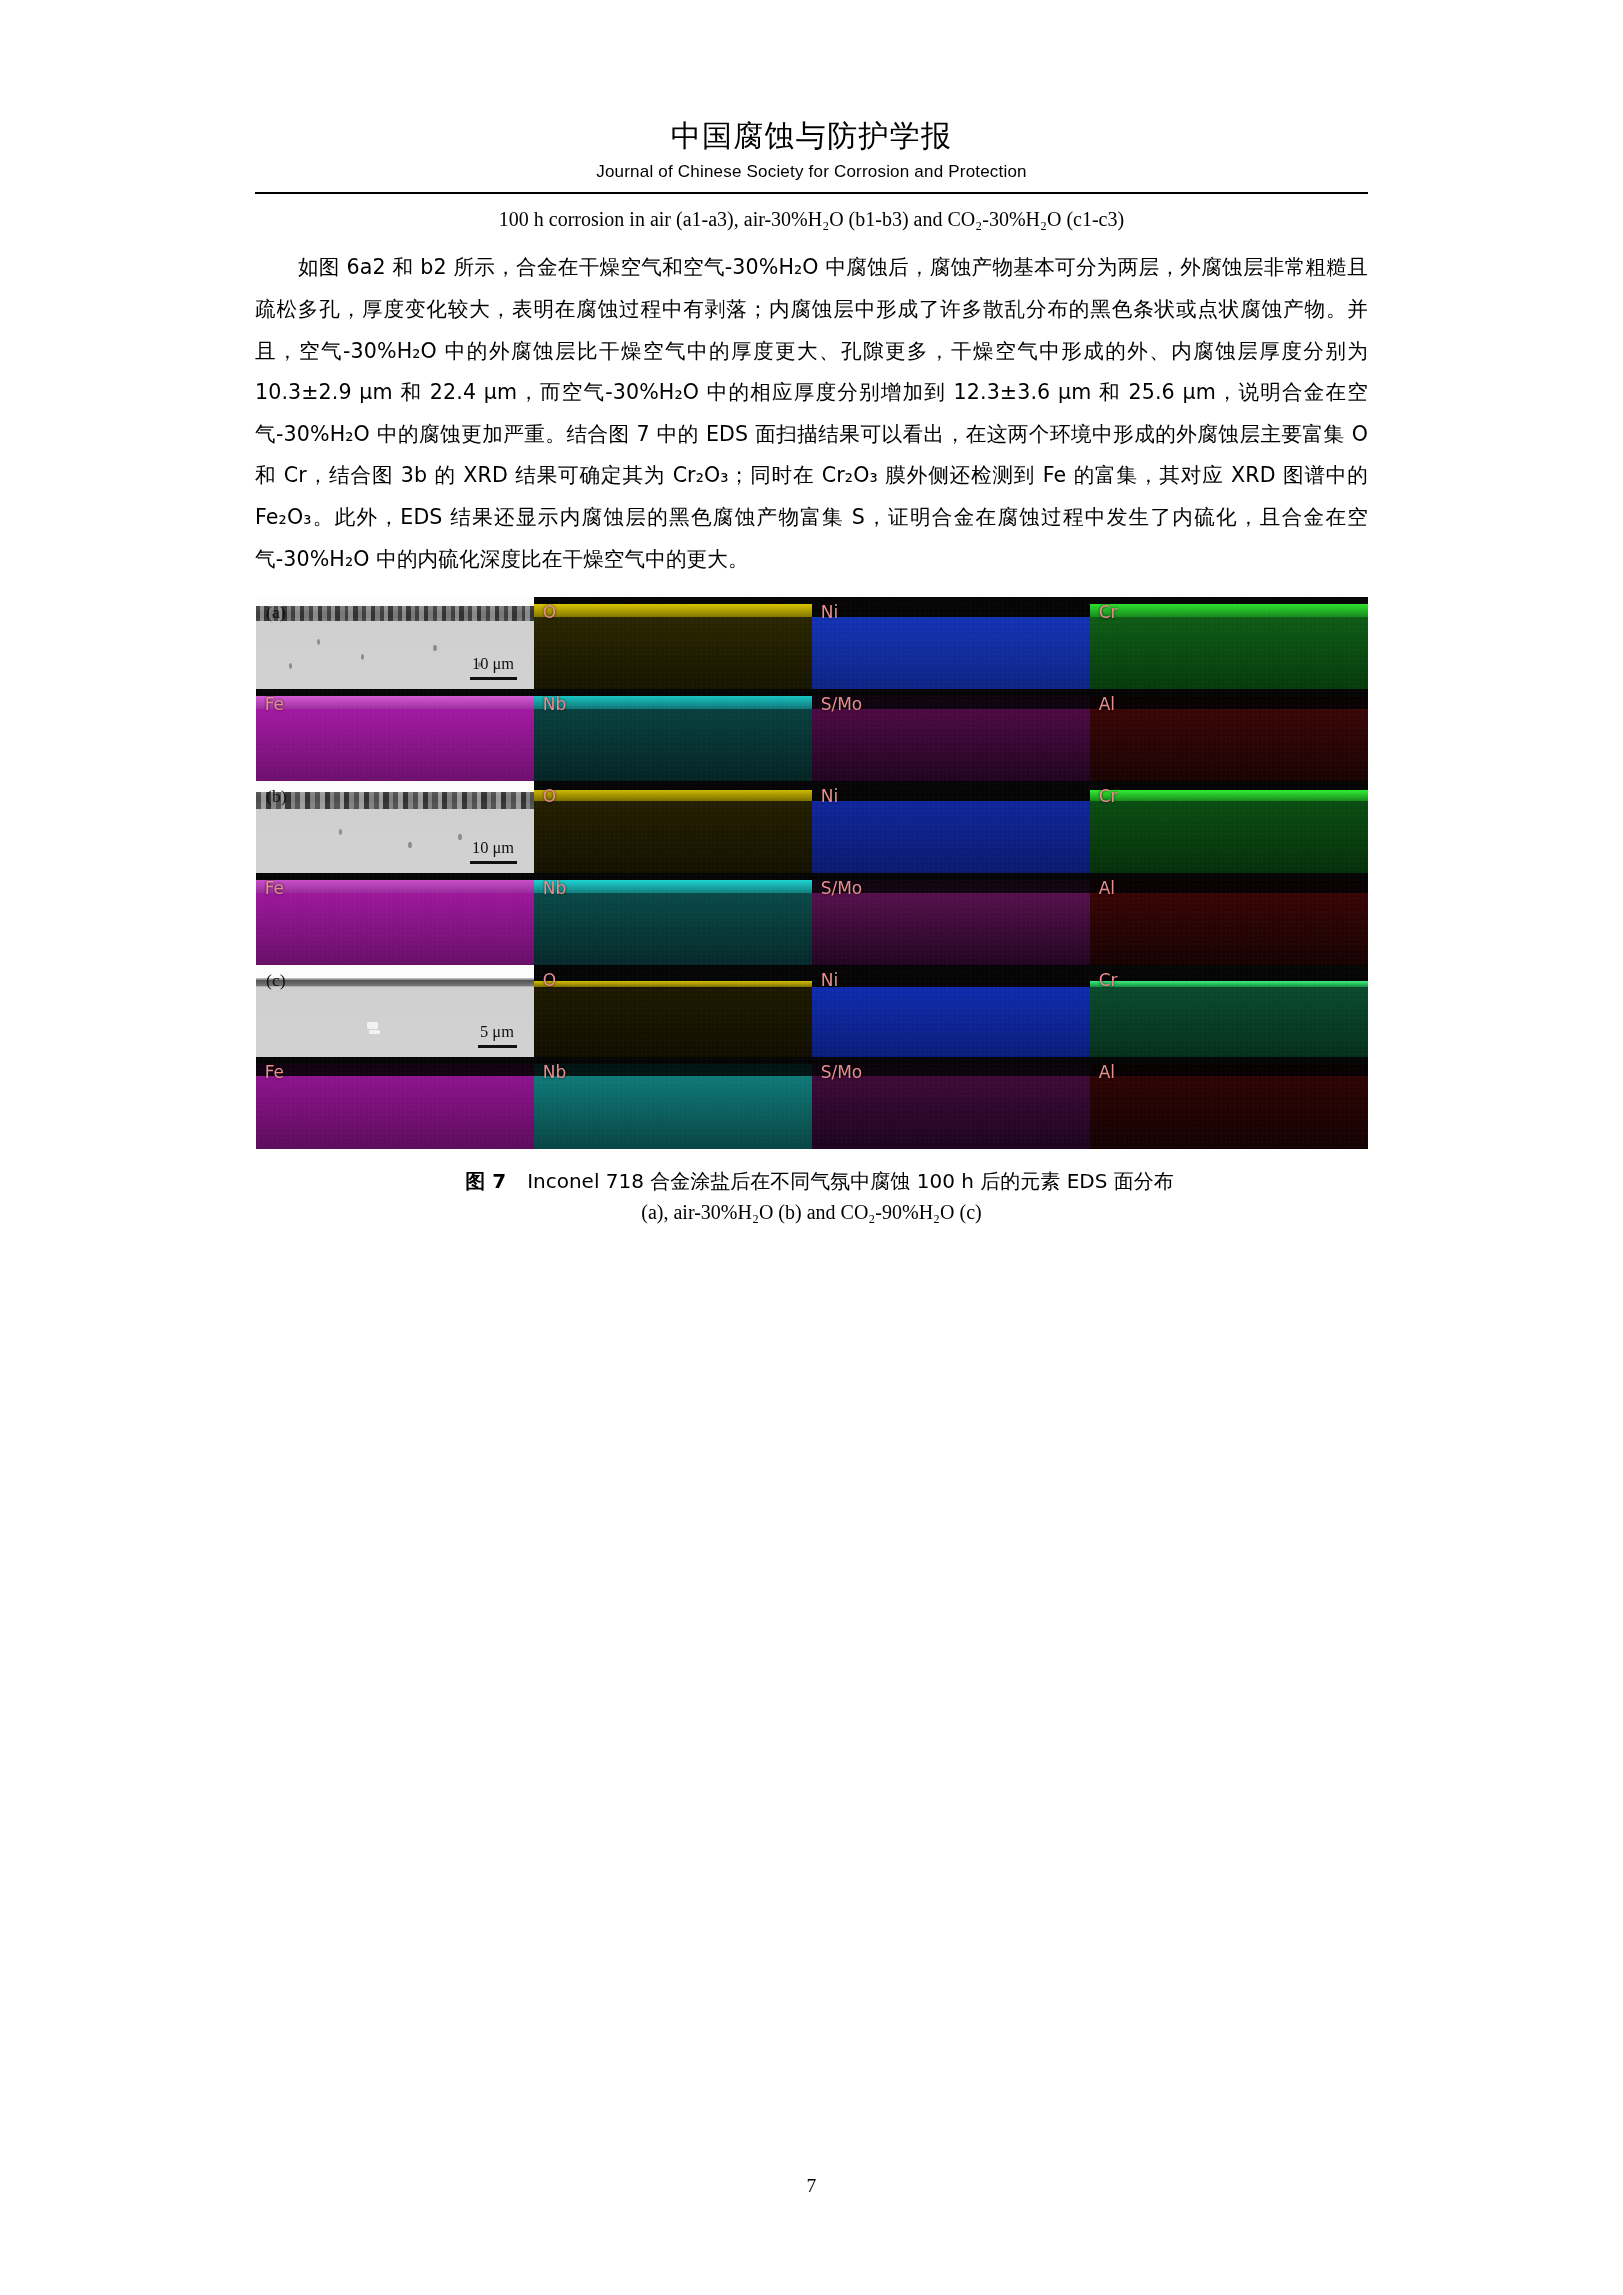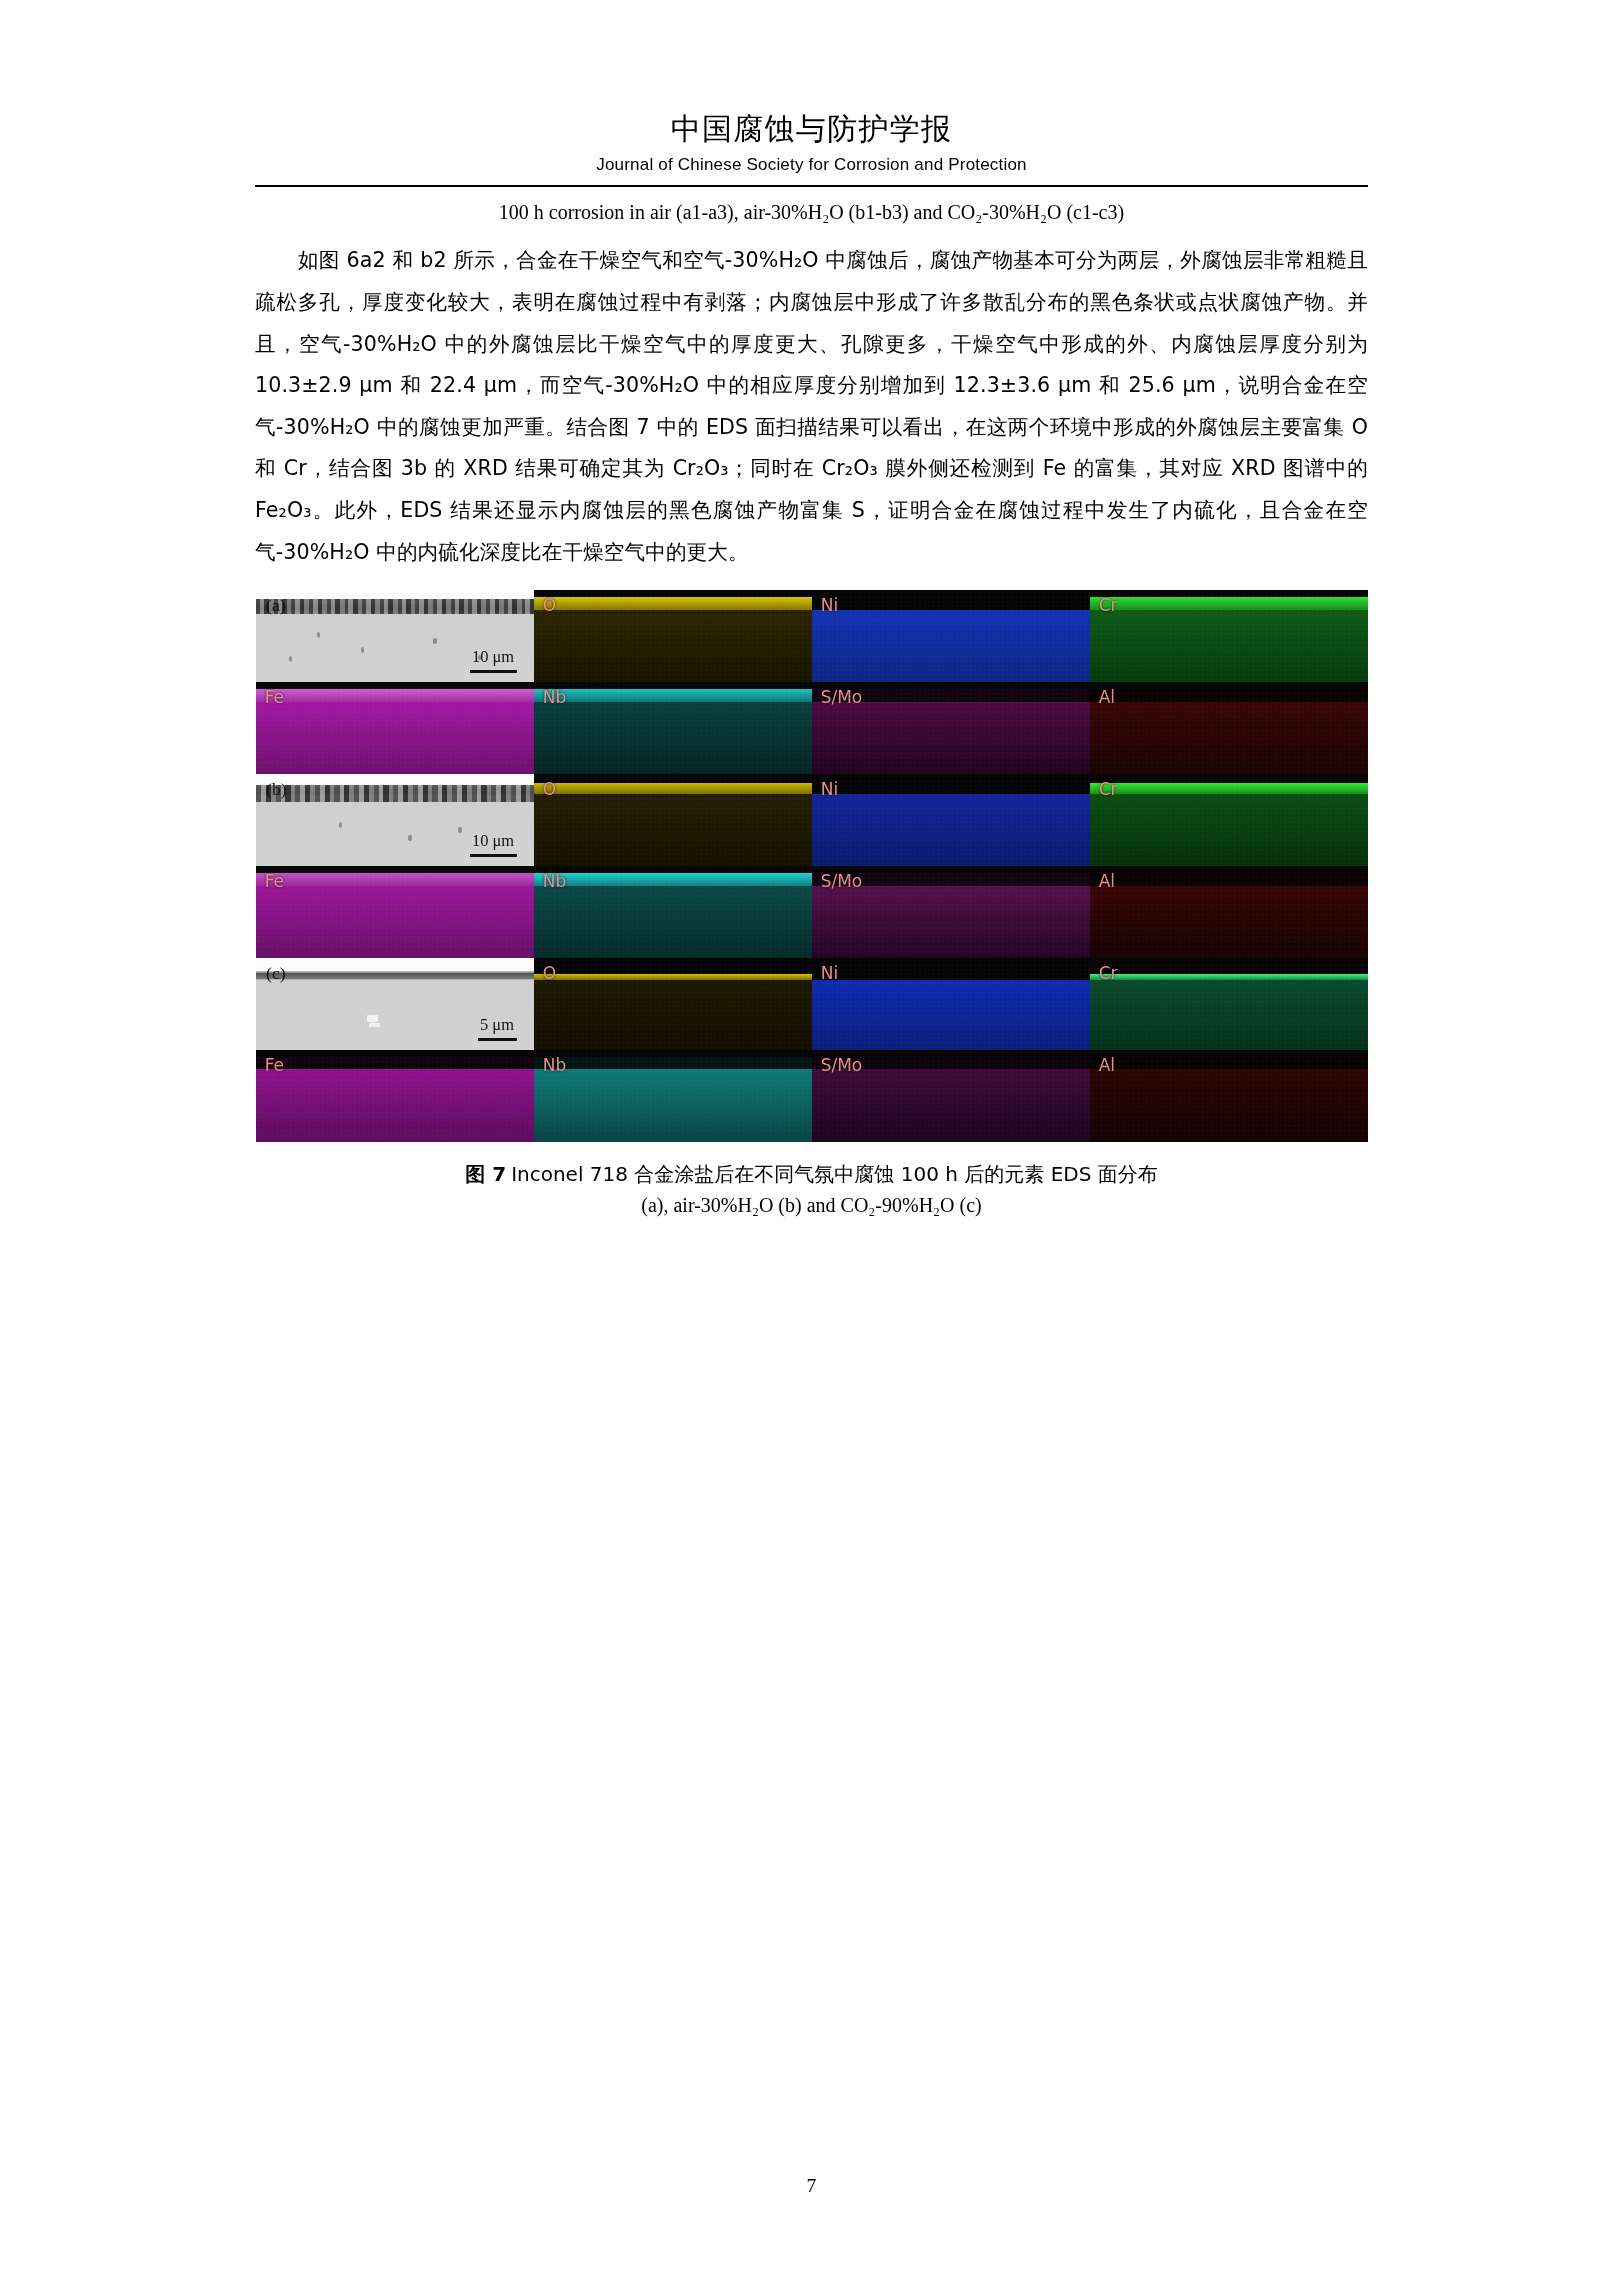--- a/index.html
+++ b/index.html
@@ -14,21 +14,21 @@
     color: #000000;
     position: relative;
     overflow: hidden;
   }
   .page {
     position: absolute;
     left: 0; top: 0;
     width: 1623px;
     height: 2295px;
     box-sizing: border-box;
-    padding: 5px 255px;
+    padding: 12px 255px;
   }
 
   
   .header {
     text-align: center;
     padding-top: 105px;
   }
   .journal-cn {
     font-family: "DejaVu Sans", sans-serif;
     font-size: 30px;
@@ -164,20 +164,21 @@
   }
 
   .fig-caption {
     text-align: center;
     margin-top: 17px;
     font-size: 20px;
     line-height: 1.55;
   }
   .fig-caption .cn {
     font-family: "DejaVu Sans", sans-serif;
+    margin-left: 16px;
   }
   .fig-caption b { font-weight: bold; }
 
   .page-number {
     position: absolute;
     left: 0; right: 0;
     bottom: 98px;
     text-align: center;
     font-size: 19.6px;
   }

